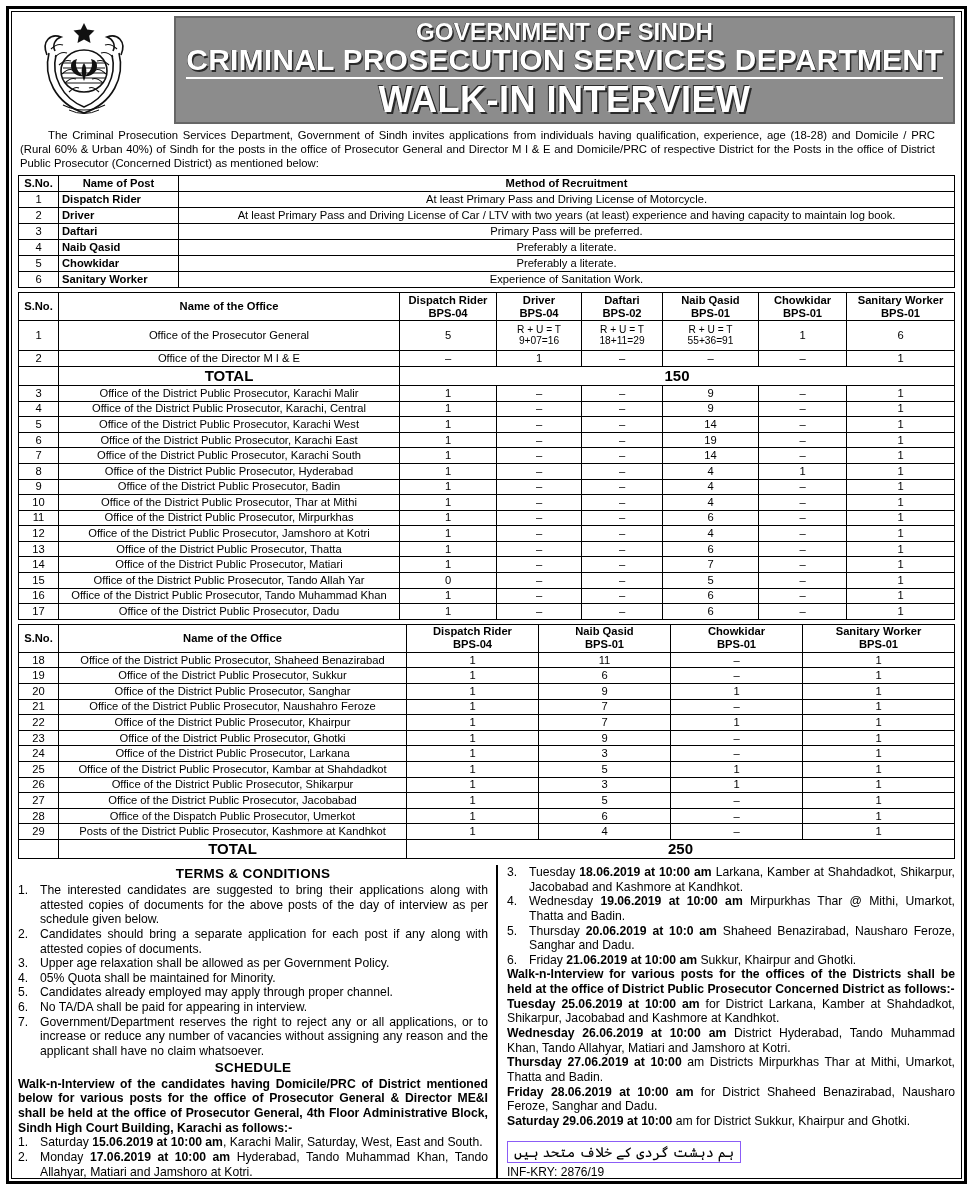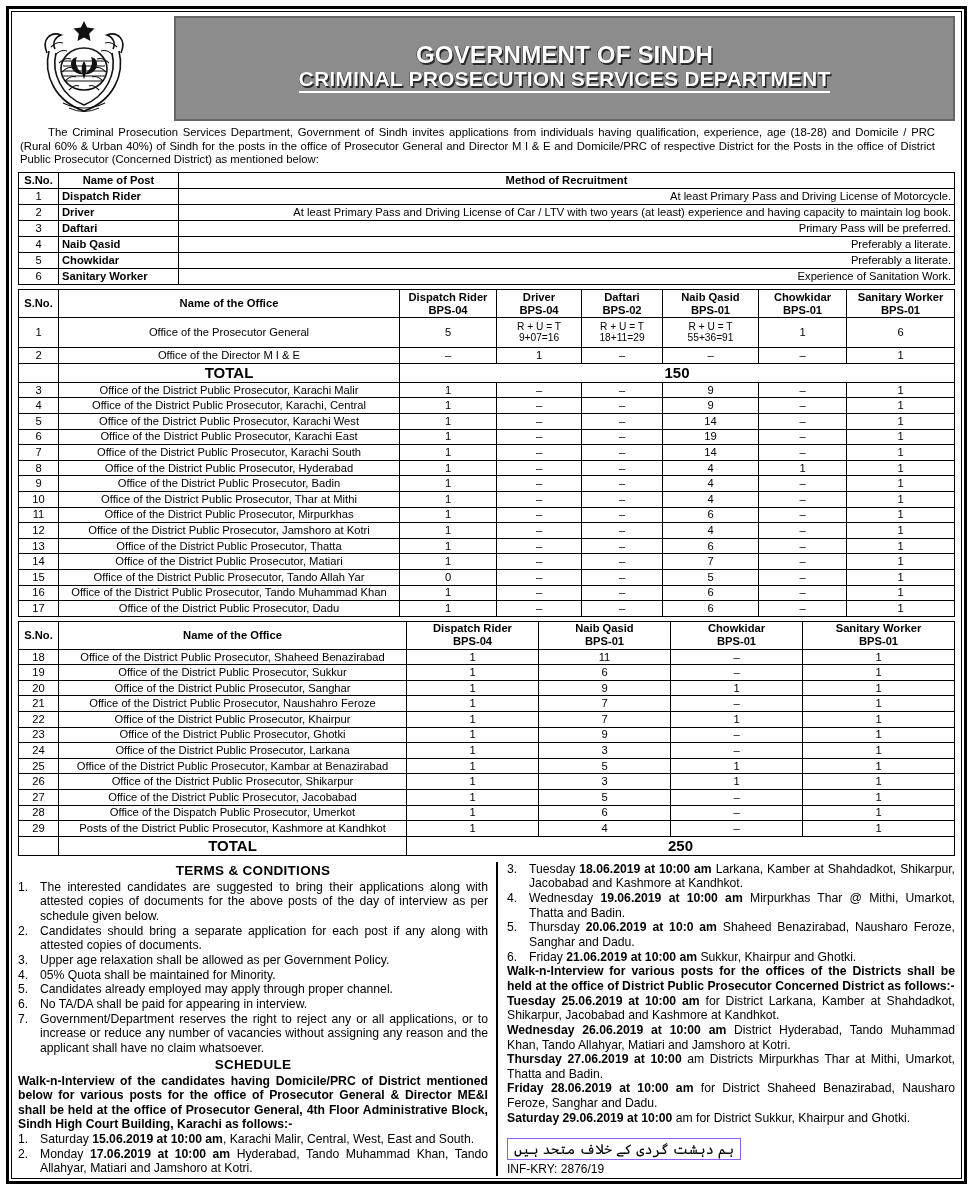--- a/index.html
+++ b/index.html
@@ -36,21 +36,21 @@
     flex: 1; background: #8c8c8c; border: 2px solid #666;
     display: flex; flex-direction: column; align-items: center; justify-content: center;
     padding: 2px 0 4px 0;
   }
   .t1 {
     color: #fff; font-weight: bold; font-size: 24px; line-height: 1.05;
     letter-spacing: .2px;
     text-shadow: 1.5px 1.5px 0 #2a2a2a, -0.5px -0.5px 0 #2a2a2a;
   }
   .t2 {
-    color: #fff; font-weight: bold; font-size: 21px; line-height: 1.05;
+    color: #fff; font-weight: bold; font-size: 30px; line-height: 1.05;
     letter-spacing: .2px; border-bottom: 2px solid #fff; padding-bottom: 1px;
     text-shadow: 1.5px 1.5px 0 #2a2a2a, -0.5px -0.5px 0 #2a2a2a;
   }
   .t3 {
     color: #fff; font-weight: bold; font-size: 36px; line-height: 1.05;
     letter-spacing: .5px; margin-top: 2px;
     text-shadow: 2px 2px 0 #2a2a2a, -1px -1px 0 #2a2a2a;
   }
 
   
@@ -63,21 +63,21 @@
   table { border-collapse: collapse; width: 100%; table-layout: fixed; }
   td, th { border: 1px solid #000; padding: 0 3px; font-size: 11.2px; line-height: 1.16; }
   .tbl { margin-bottom: 4px; }
   .tbl.t-recruit td, .tbl.t-recruit th { height: 16px; }
   th { font-weight: bold; text-align: center; }
   .c { text-align: center; }
   .b { font-weight: bold; }
 
   
   .t-recruit .post { font-weight: bold; text-align: left; }
-  .t-recruit .method { text-align: right; font-weight: normal; }
+  .t-recruit .method { text-align: center; font-weight: normal; }
 
   
   .t-office td, .t-office th { height: 15.6px; }
   .t-office .hdr td { height: 28px; font-weight: bold; vertical-align: middle; }
   .t-office .big td { height: 30px; }
   .t-office .total td { font-weight: bold; font-size: 15px; height: 19px; }
   .rut { font-size: 10.2px; line-height: 1.06; }
 
   
   .bottom { display: flex; flex: 1; margin-top: 2px; }
@@ -129,20 +129,21 @@
           <path d="M22 30 q6 -6 12 -4 M26 38 q6 -6 12 -4 M30 46 q6 -6 12 -4 M33 55 q6 -6 11 -4 M36 64 q6 -6 11 -4 M40 73 q6 -6 10 -4" stroke-width="1.2"></path>
           <path d="M88 30 q-6 -6 -12 -4 M84 38 q-6 -6 -12 -4 M80 46 q-6 -6 -12 -4 M77 55 q-6 -6 -11 -4 M74 64 q-6 -6 -11 -4 M70 73 q-6 -6 -10 -4" stroke-width="1.2"></path>
           <path d="M34 86 q21 10 42 0" stroke-width="1.2"></path>
           <path d="M40 91 q15 7 30 0" stroke-width="1"></path>
         </g>
       </svg>
     </div>
     <div class="titleblock">
       <div class="t1">GOVERNMENT OF SINDH</div>
       <div class="t2">CRIMINAL PROSECUTION SERVICES DEPARTMENT</div>
+      <div class="t3">WALK-IN INTERVIEW</div>
     </div>
   </div>
 
   <div class="intro">The Criminal Prosecution Services Department, Government of Sindh invites applications from individuals having qualification, experience, age (18-28) and Domicile / PRC (Rural 60% &amp; Urban 40%) of Sindh for the posts in the office of Prosecutor General and Director M I &amp; E and Domicile/PRC of respective District for the Posts in the office of District Public Prosecutor (Concerned District) as mentioned below:</div>
 
   <table class="tbl t-recruit">
     <colgroup>
             <col style="width:40px">
             <col style="width:120px">
             <col>
@@ -463,21 +464,21 @@
             <tr>
               <td class="c">24</td>
               <td class="c">Office of the District Public Prosecutor, Larkana</td>
               <td class="c">1</td>
               <td class="c">3</td>
               <td class="c">–</td>
               <td class="c">1</td>
             </tr>
             <tr>
               <td class="c">25</td>
-              <td class="c">Office of the District Public Prosecutor, Kambar at Benazirabad</td>
+              <td class="c">Office of the District Public Prosecutor, Kambar at Shahdadkot</td>
               <td class="c">1</td>
               <td class="c">5</td>
               <td class="c">1</td>
               <td class="c">1</td>
             </tr>
             <tr>
               <td class="c">26</td>
               <td class="c">Office of the District Public Prosecutor, Shikarpur</td>
               <td class="c">1</td>
               <td class="c">3</td>
@@ -551,21 +552,21 @@
                 <span class="tc-n">7.</span>
                 <span class="tc-t">Government/Department reserves the right to reject any or all applications, or to increase or reduce any number of vacancies without assigning any reason and the applicant shall have no claim whatsoever.</span>
               </div>
             </div>
 
       <div class="sec-title">SCHEDULE</div>
       <div class="sch-p">Walk-n-Interview of the candidates having Domicile/PRC of District mentioned below for various posts for the office of Prosecutor General &amp; Director ME&amp;I shall be held at the office of Prosecutor General, 4th Floor Administrative Block, Sindh High Court Building, Karachi as follows:-</div>
       <div id="sched-left">
               <div class="sch-item">
                 <span class="tc-n">1.</span>
-                <span class="tc-t"><span>Saturday </span><b>15.06.2019 at 10:00 am</b><span>, Karachi Malir, Central, West, East and South.</span></span>
+                <span class="tc-t"><span>Saturday </span><b>15.06.2019 at 10:00 am</b><span>, Karachi Malir, Saturday, West, East and South.</span></span>
               </div>
               <div class="sch-item">
                 <span class="tc-n">2.</span>
                 <span class="tc-t"><span>Monday </span><b>17.06.2019 at 10:00 am</b><span> Hyderabad, Tando Muhammad Khan, Tando Allahyar, Matiari and Jamshoro at Kotri.</span></span>
               </div>
             </div>
     </div>
 
     <div class="colR">
       <div id="sched-right">

